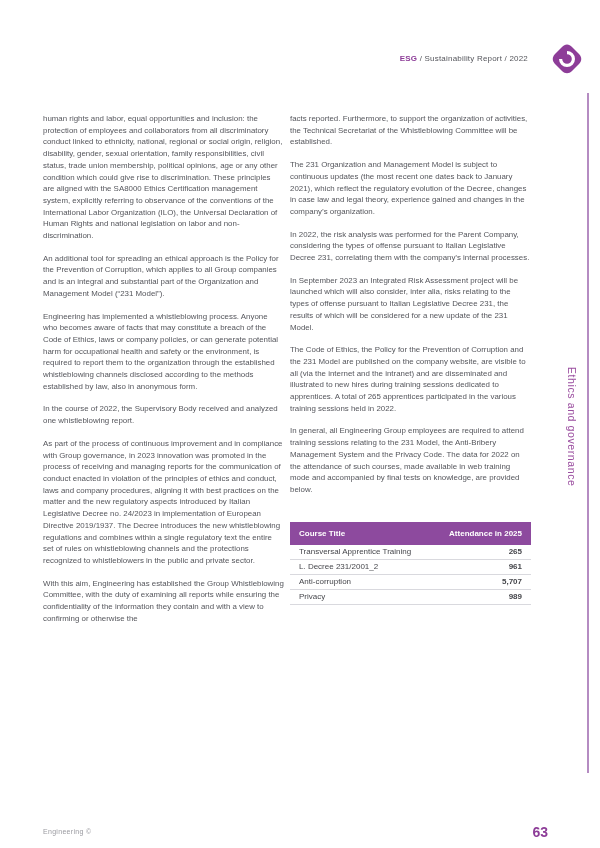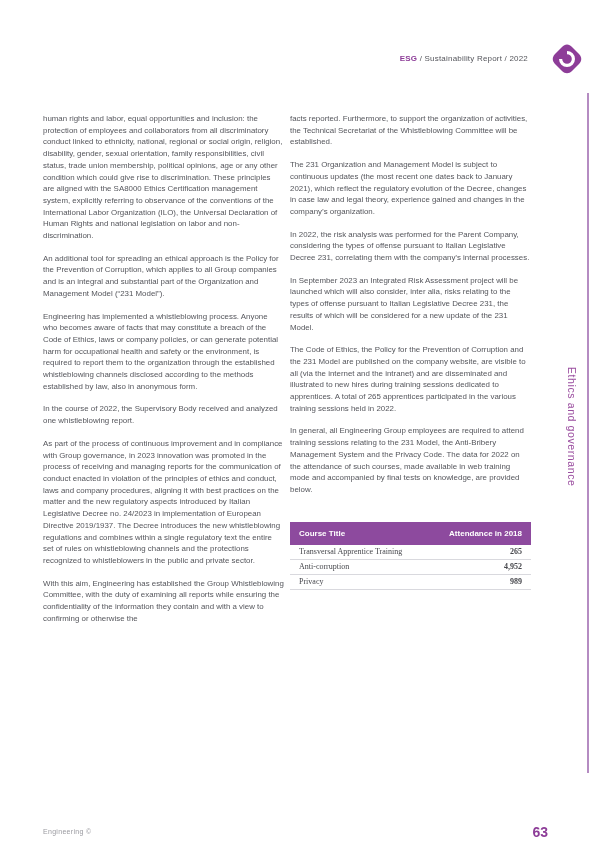--- a/index.html
+++ b/index.html
@@ -36,21 +36,21 @@
   .table { margin-top:26px; }
   .thead {
     display:flex; justify-content:space-between; align-items:center;
     background:#8d4a9e; color:#ffffff; font-size:8px; font-weight:bold;
     padding:7px 9px;
     gap:39px;
   }
   .trow {
     display:flex; justify-content:space-between; align-items:center;
     padding:2.5px 9px; border-bottom:1px solid #d9d9de;
-    font-size:8px; color:#46474c;font-family:Liberation Serif, serif;
+    font-size:8px; color:#46474c;
   }
   .tcell-title { text-align:left; }
   .tcell-value { font-weight:bold; text-align:right; }
   
   .footer-brand {
     position:absolute; left:43px; bottom:13px;
     font-size:7px; color:#9a9aa0; letter-spacing:.3px;
   }
   .page-number {
     position:absolute; right:52px; bottom:8px;
@@ -86,30 +86,34 @@
         <p class="para">The 231 Organization and Management Model is subject to continuous updates (the most recent one dates back to January 2021), which reflect the regulatory evolution of the Decree, changes in case law and legal theory, experience gained and changes in the company’s organization.</p>
         <p class="para">In 2022, the risk analysis was performed for the Parent Company, considering the types of offense pursuant to Italian Legislative Decree 231, correlating them with the company’s internal processes.</p>
         <p class="para">In September 2023 an Integrated Risk Assessment project will be launched which will also consider, inter alia, risks relating to the types of offense pursuant to Italian Legislative Decree 231, the results of which will be considered for a new update of the 231 Model.</p>
         <p class="para">The Code of Ethics, the Policy for the Prevention of Corruption and the 231 Model are published on the company website, are visible to all (via the internet and the intranet) and are disseminated and illustrated to new hires during training sessions dedicated to apprentices. A total of 265 apprentices participated in the various training sessions held in 2022.</p>
         <p class="para">In general, all Engineering Group employees are required to attend training sessions relating to the 231 Model, the Anti-Bribery Management System and the Privacy Code. The data for 2022 on the attendance of such courses, made available in web training mode and accompanied by final tests on knowledge, are provided below.</p>
       </div>
 
     <section class="table">
       <div class="thead">
         <span>Course Title</span>
-        <span>Attendance in 2018</span>
+        <span>Attendance in 2025</span>
       </div>
       <div>
           <div class="trow">
             <span class="tcell-title">Transversal Apprentice Training</span>
             <span class="tcell-value">265</span>
           </div>
           <div class="trow">
+            <span class="tcell-title">L. Decree 231/2001_2</span>
+            <span class="tcell-value">961</span>
+          </div>
+          <div class="trow">
             <span class="tcell-title">Anti-corruption</span>
-            <span class="tcell-value">4,952</span>
+            <span class="tcell-value">5,707</span>
           </div>
           <div class="trow">
             <span class="tcell-title">Privacy</span>
             <span class="tcell-value">989</span>
           </div>
         </div>
     </section>
   </div>
 
   <div class="side-label">Ethics and governance</div>

